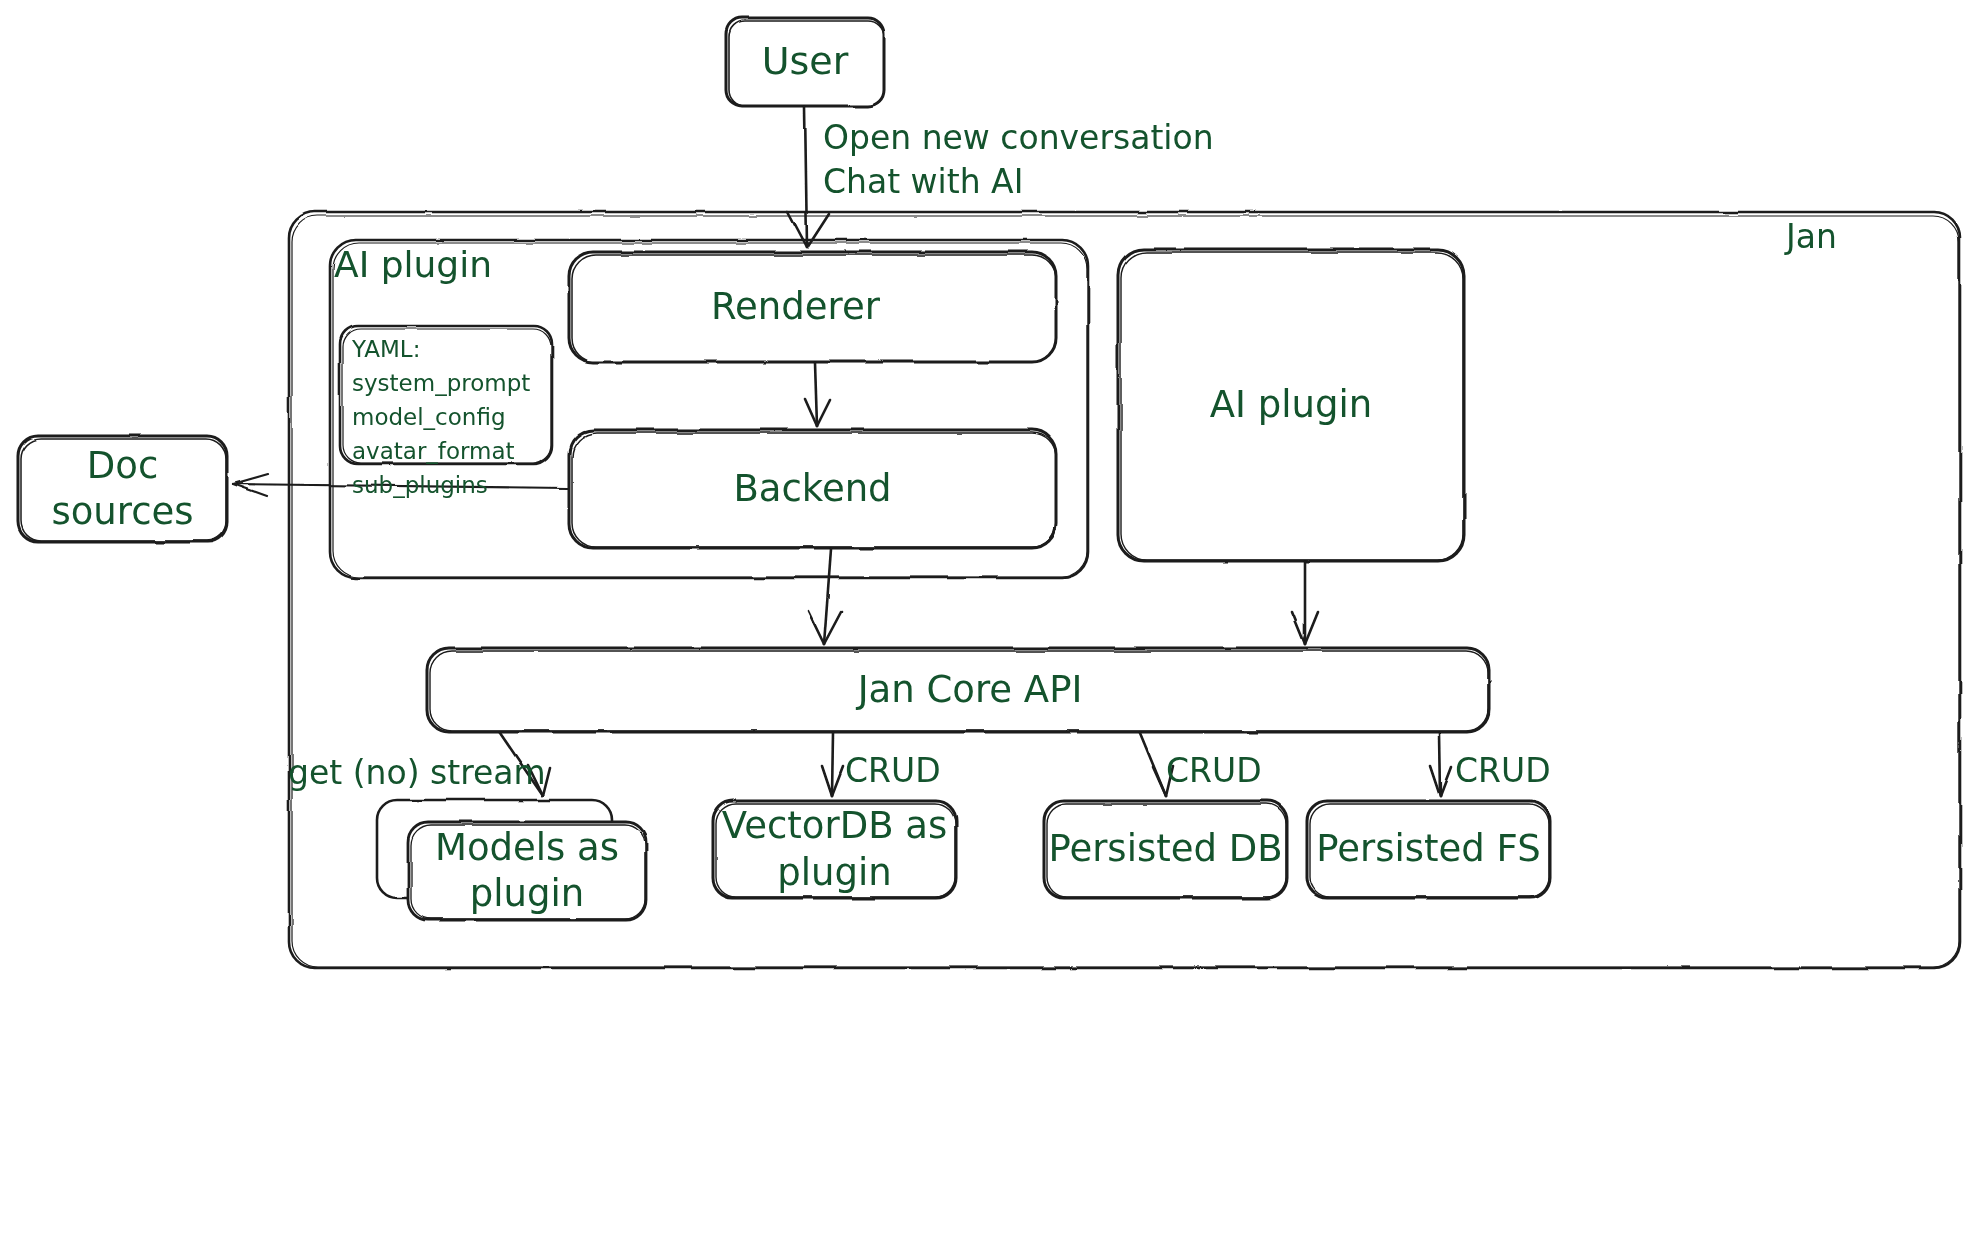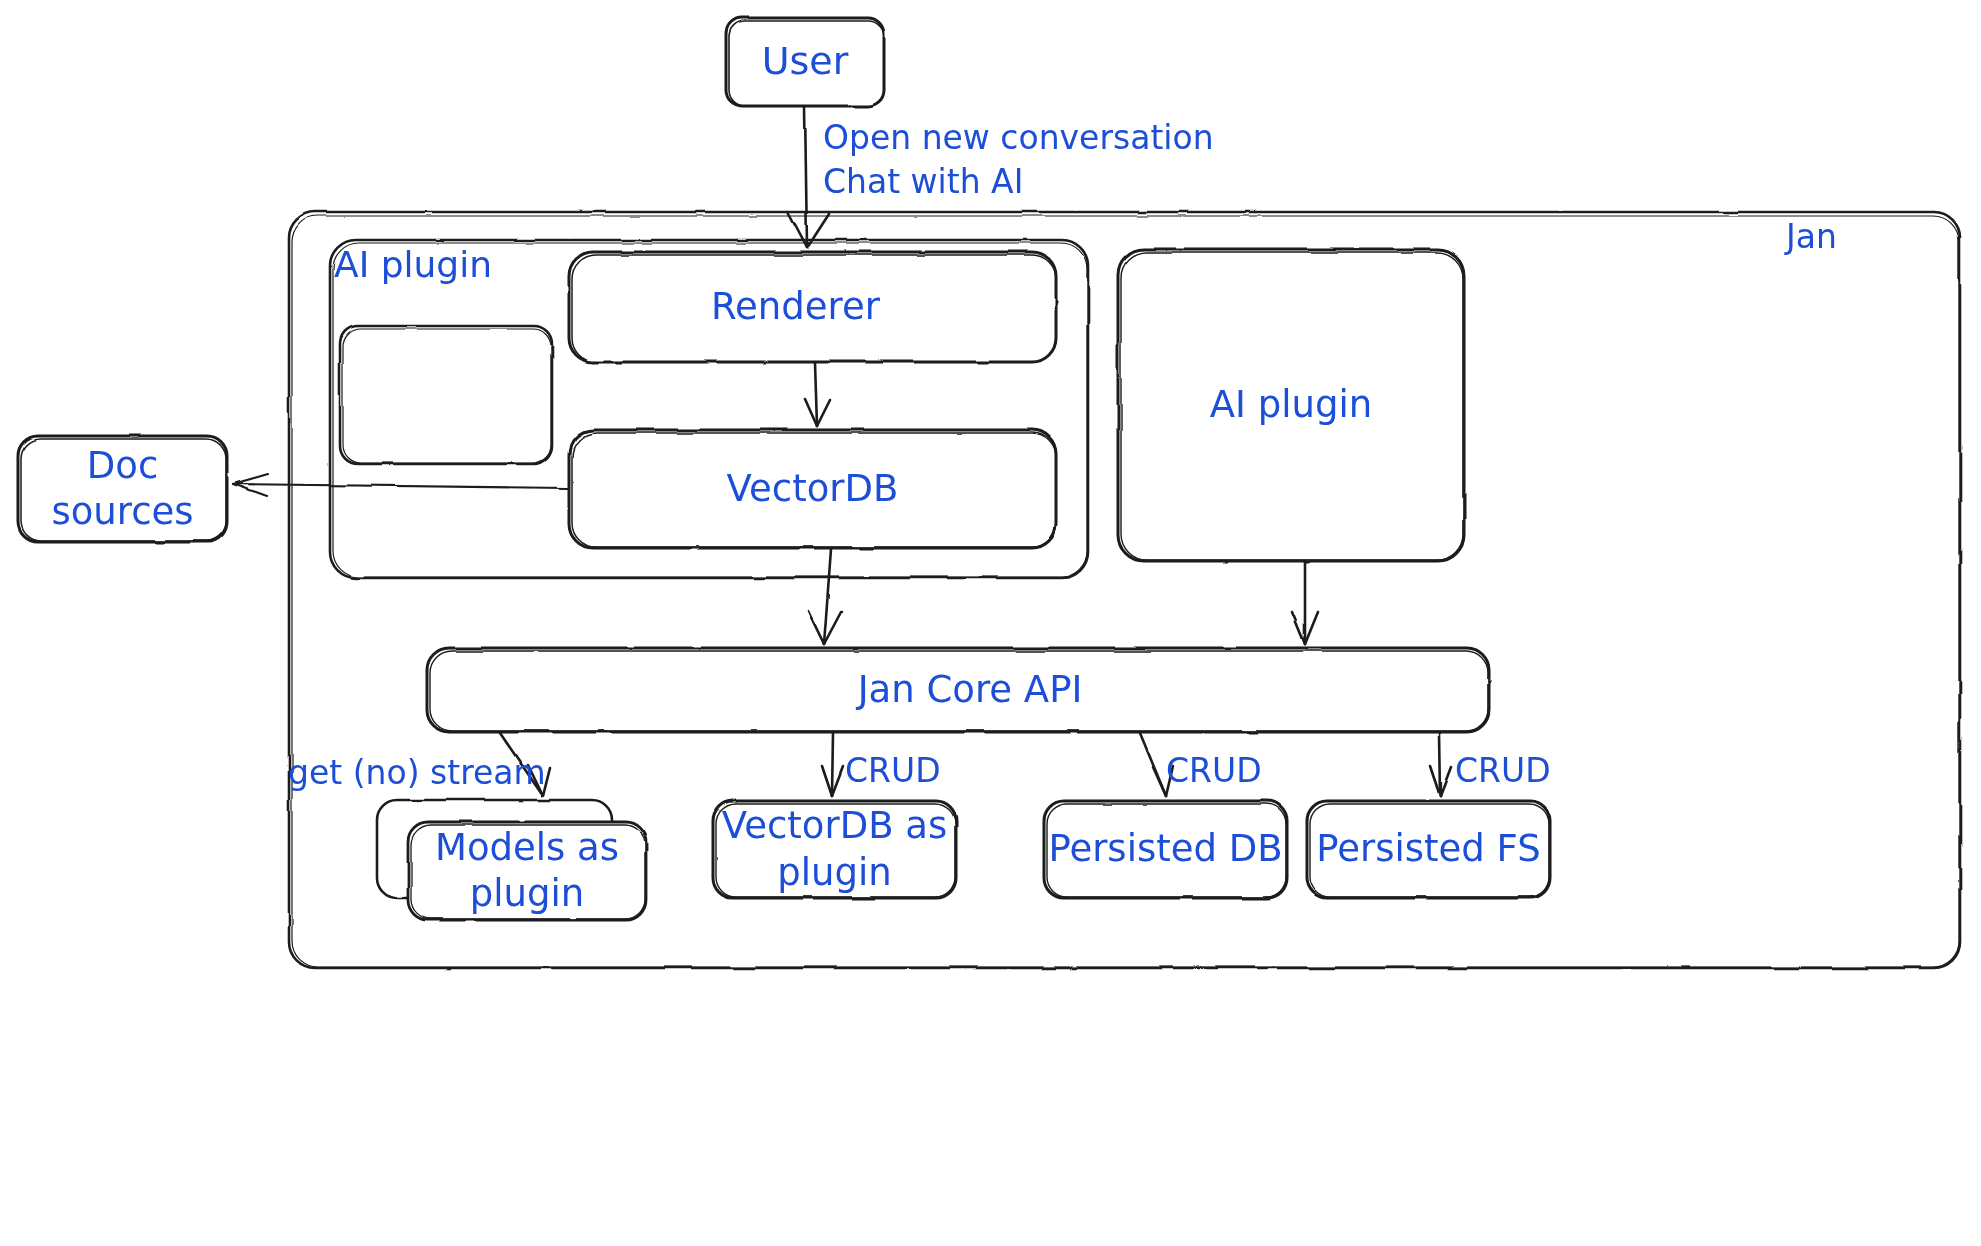--- a/index.html
+++ b/index.html
@@ -10,21 +10,21 @@
     overflow:hidden;
   }
   #stage{position:relative;width:1981px;height:1246px;background:#fff;}
   #svgroot{position:absolute;left:0;top:0;width:1981px;height:1246px;}
 
   .nodelabel{
     position:absolute;
     display:flex;align-items:center;justify-content:center;
     text-align:center;
     font-family:"DejaVu Sans", sans-serif;
-    color:#1d4ed8;
+    color:#14532d;
     white-space:pre-line;
     line-height:1.25;
     pointer-events:none;
     border-radius:24px;
   }
   .lbl-user{font-size:38px;}
   .lbl-box{font-size:37px;}
   .lbl-group{font-size:36px;}
   .lbl-jan{font-size:33px;}
   .lbl-edge{font-size:33px;text-align:left;justify-content:flex-start;white-space:pre-line;line-height:1.32;}
@@ -175,24 +175,29 @@
 
     </g>
   </svg>
 
   <div class="nodelabel lbl-user" style="left:726px;top:18px;width:158px;height:88px;">User</div>
 
   <div class="nodelabel lbl-jan" style="left:1786px;top:214px;width:130px;height:46px;justify-content:flex-start;">Jan</div>
 
   <div class="nodelabel lbl-group" style="left:334px;top:240px;width:230px;height:48px;justify-content:flex-start;">AI plugin</div>
 
+  <div class="nodelabel lbl-yaml" style="left:352px;top:332px;width:200px;height:132px;">YAML:
+system_prompt
+model_config
+avatar_format
+sub_plugins</div>
 
   <div class="nodelabel lbl-box" style="left:569px;top:252px;width:453px;height:110px;">Renderer</div>
 
-  <div class="nodelabel lbl-box" style="left:569px;top:430px;width:487px;height:118px;">VectorDB</div>
+  <div class="nodelabel lbl-box" style="left:569px;top:430px;width:487px;height:118px;">Backend</div>
 
   <div class="nodelabel lbl-box" style="left:1118px;top:249px;width:346px;height:312px;">AI plugin</div>
 
   <div class="nodelabel lbl-box" style="left:18px;top:436px;width:209px;height:106px;">Doc sources</div>
 
   <div class="nodelabel lbl-box" style="left:427px;top:648px;width:1062px;height:84px;padding-left:12px;">Jan Core API</div>
 
   <div class="nodelabel lbl-box" style="left:408px;top:822px;width:238px;height:98px;">Models as
 plugin</div>
 

